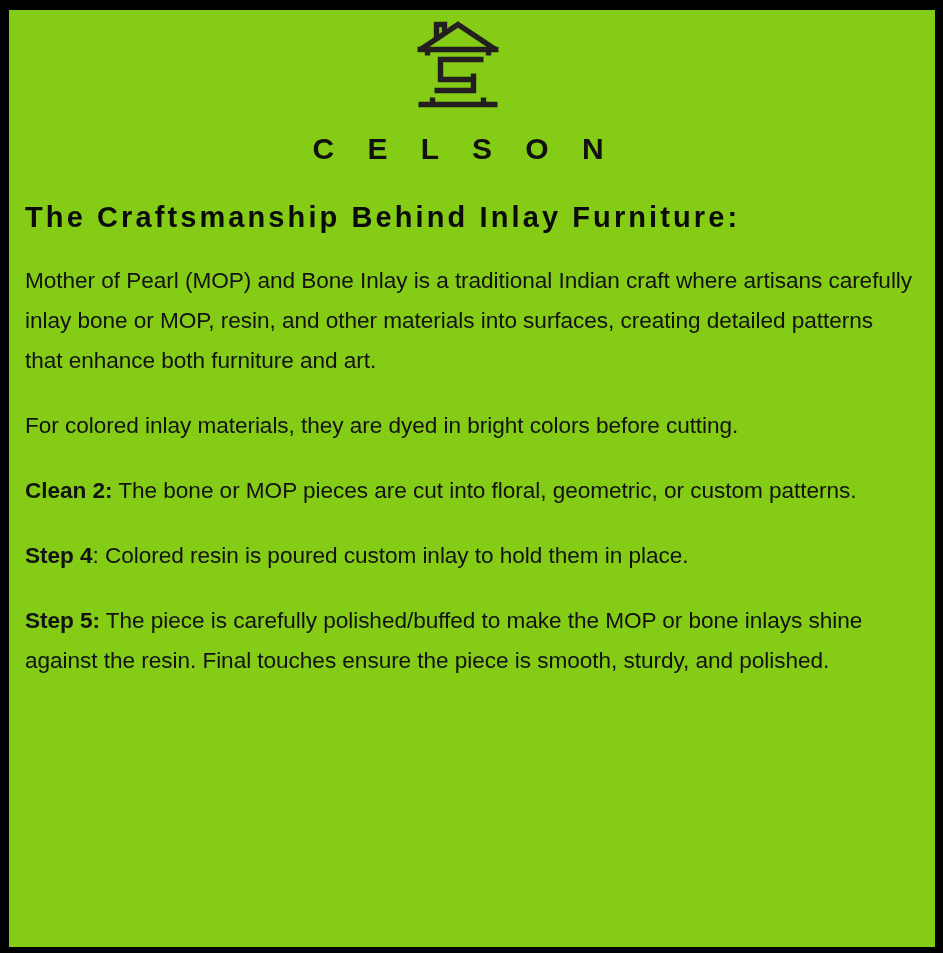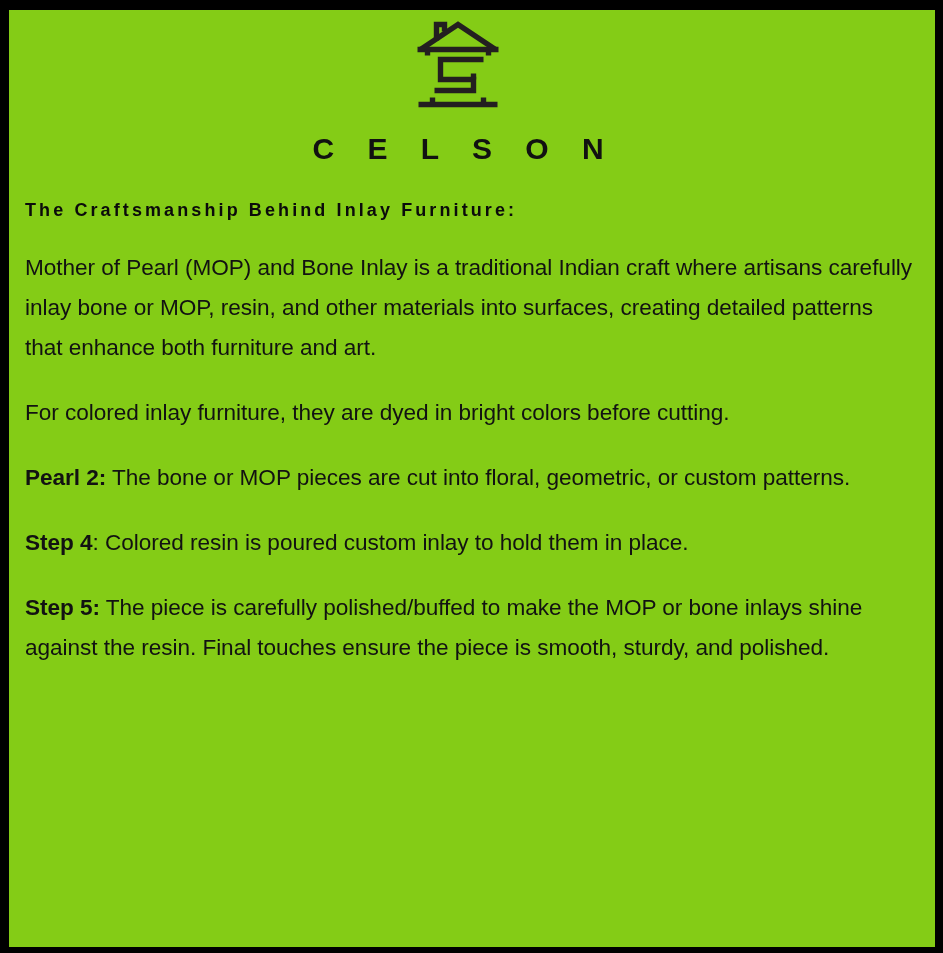--- a/index.html
+++ b/index.html
@@ -54,21 +54,21 @@
     text-indent: 12.5px;
     color: #111111;
     line-height: 1;
     white-space: nowrap;
   }
 
   
   .headline {
     margin: 36px 0 0 8px;
     font-family: "Liberation Sans", sans-serif;
-    font-size: 18px;
+    font-size: 29px;
     font-weight: 700;
     letter-spacing: 3.1px;
     color: #0b0b0b;
     line-height: 1.2;
     white-space: nowrap;
   }
 
   
   .body-copy {
     margin: 0 0 0 8px;
@@ -121,24 +121,24 @@
       <div class="wordmark">C E L S O N</div>
     </div>
 
     <div class="headline">The Craftsmanship Behind Inlay Furniture:</div>
 
     <div class="body-copy">
       <p class="para">
         <span class="lead"></span><span>Mother of Pearl (MOP) and Bone Inlay is a traditional Indian craft where artisans carefully inlay bone or MOP, resin, and other materials into surfaces, creating detailed patterns that enhance both furniture and art.</span>
       </p>
       <p class="para">
-        <span class="lead"></span><span>For colored inlay furniture, they are dyed in bright colors before cutting.</span>
+        <span class="lead"></span><span>For colored inlay materials, they are dyed in bright colors before cutting.</span>
       </p>
       <p class="para">
-        <span class="lead">Pearl 2:</span><span> The bone or MOP pieces are cut into floral, geometric, or custom patterns.</span>
+        <span class="lead">Clean 2:</span><span> The bone or MOP pieces are cut into floral, geometric, or custom patterns.</span>
       </p>
       <p class="para">
         <span class="lead">Step 4</span><span>: Colored resin is poured custom inlay to hold them in place.</span>
       </p>
       <p class="para">
         <span class="lead">Step 5:</span><span> The piece is carefully polished/buffed to make the MOP or bone inlays shine against the resin. Final touches ensure the piece is smooth, sturdy, and polished.</span>
       </p>
     </div>
 
   </div>

